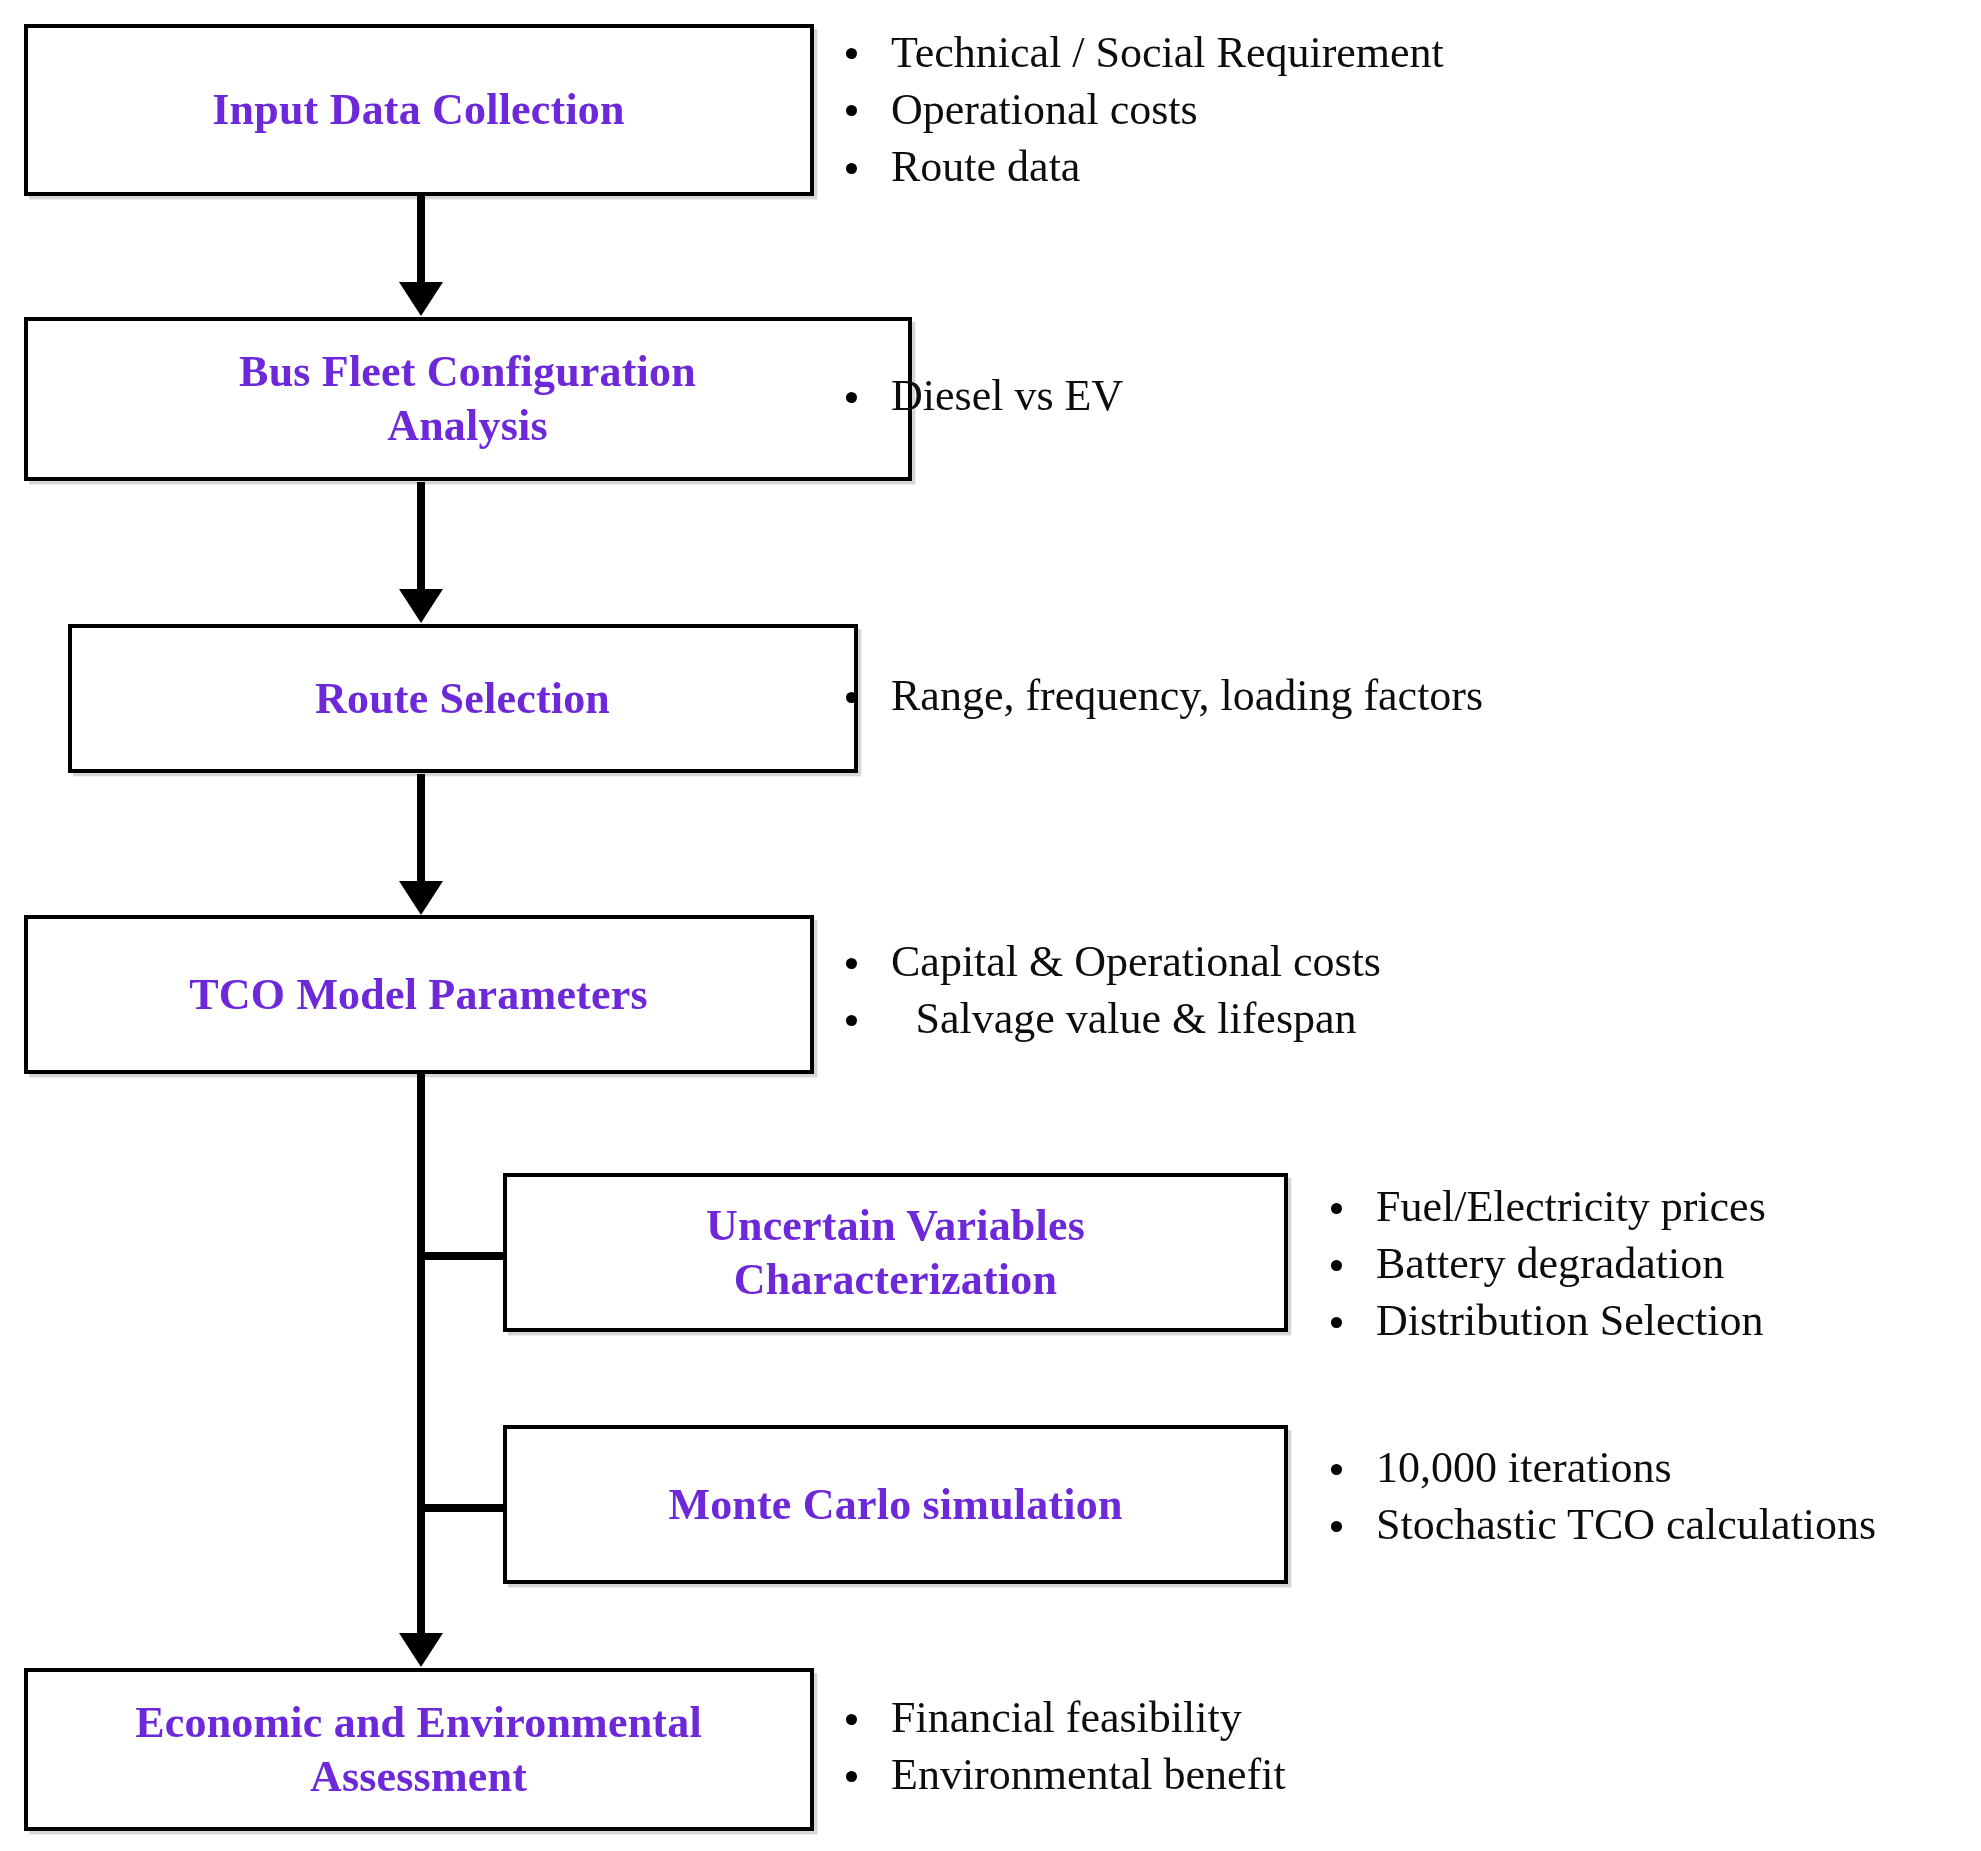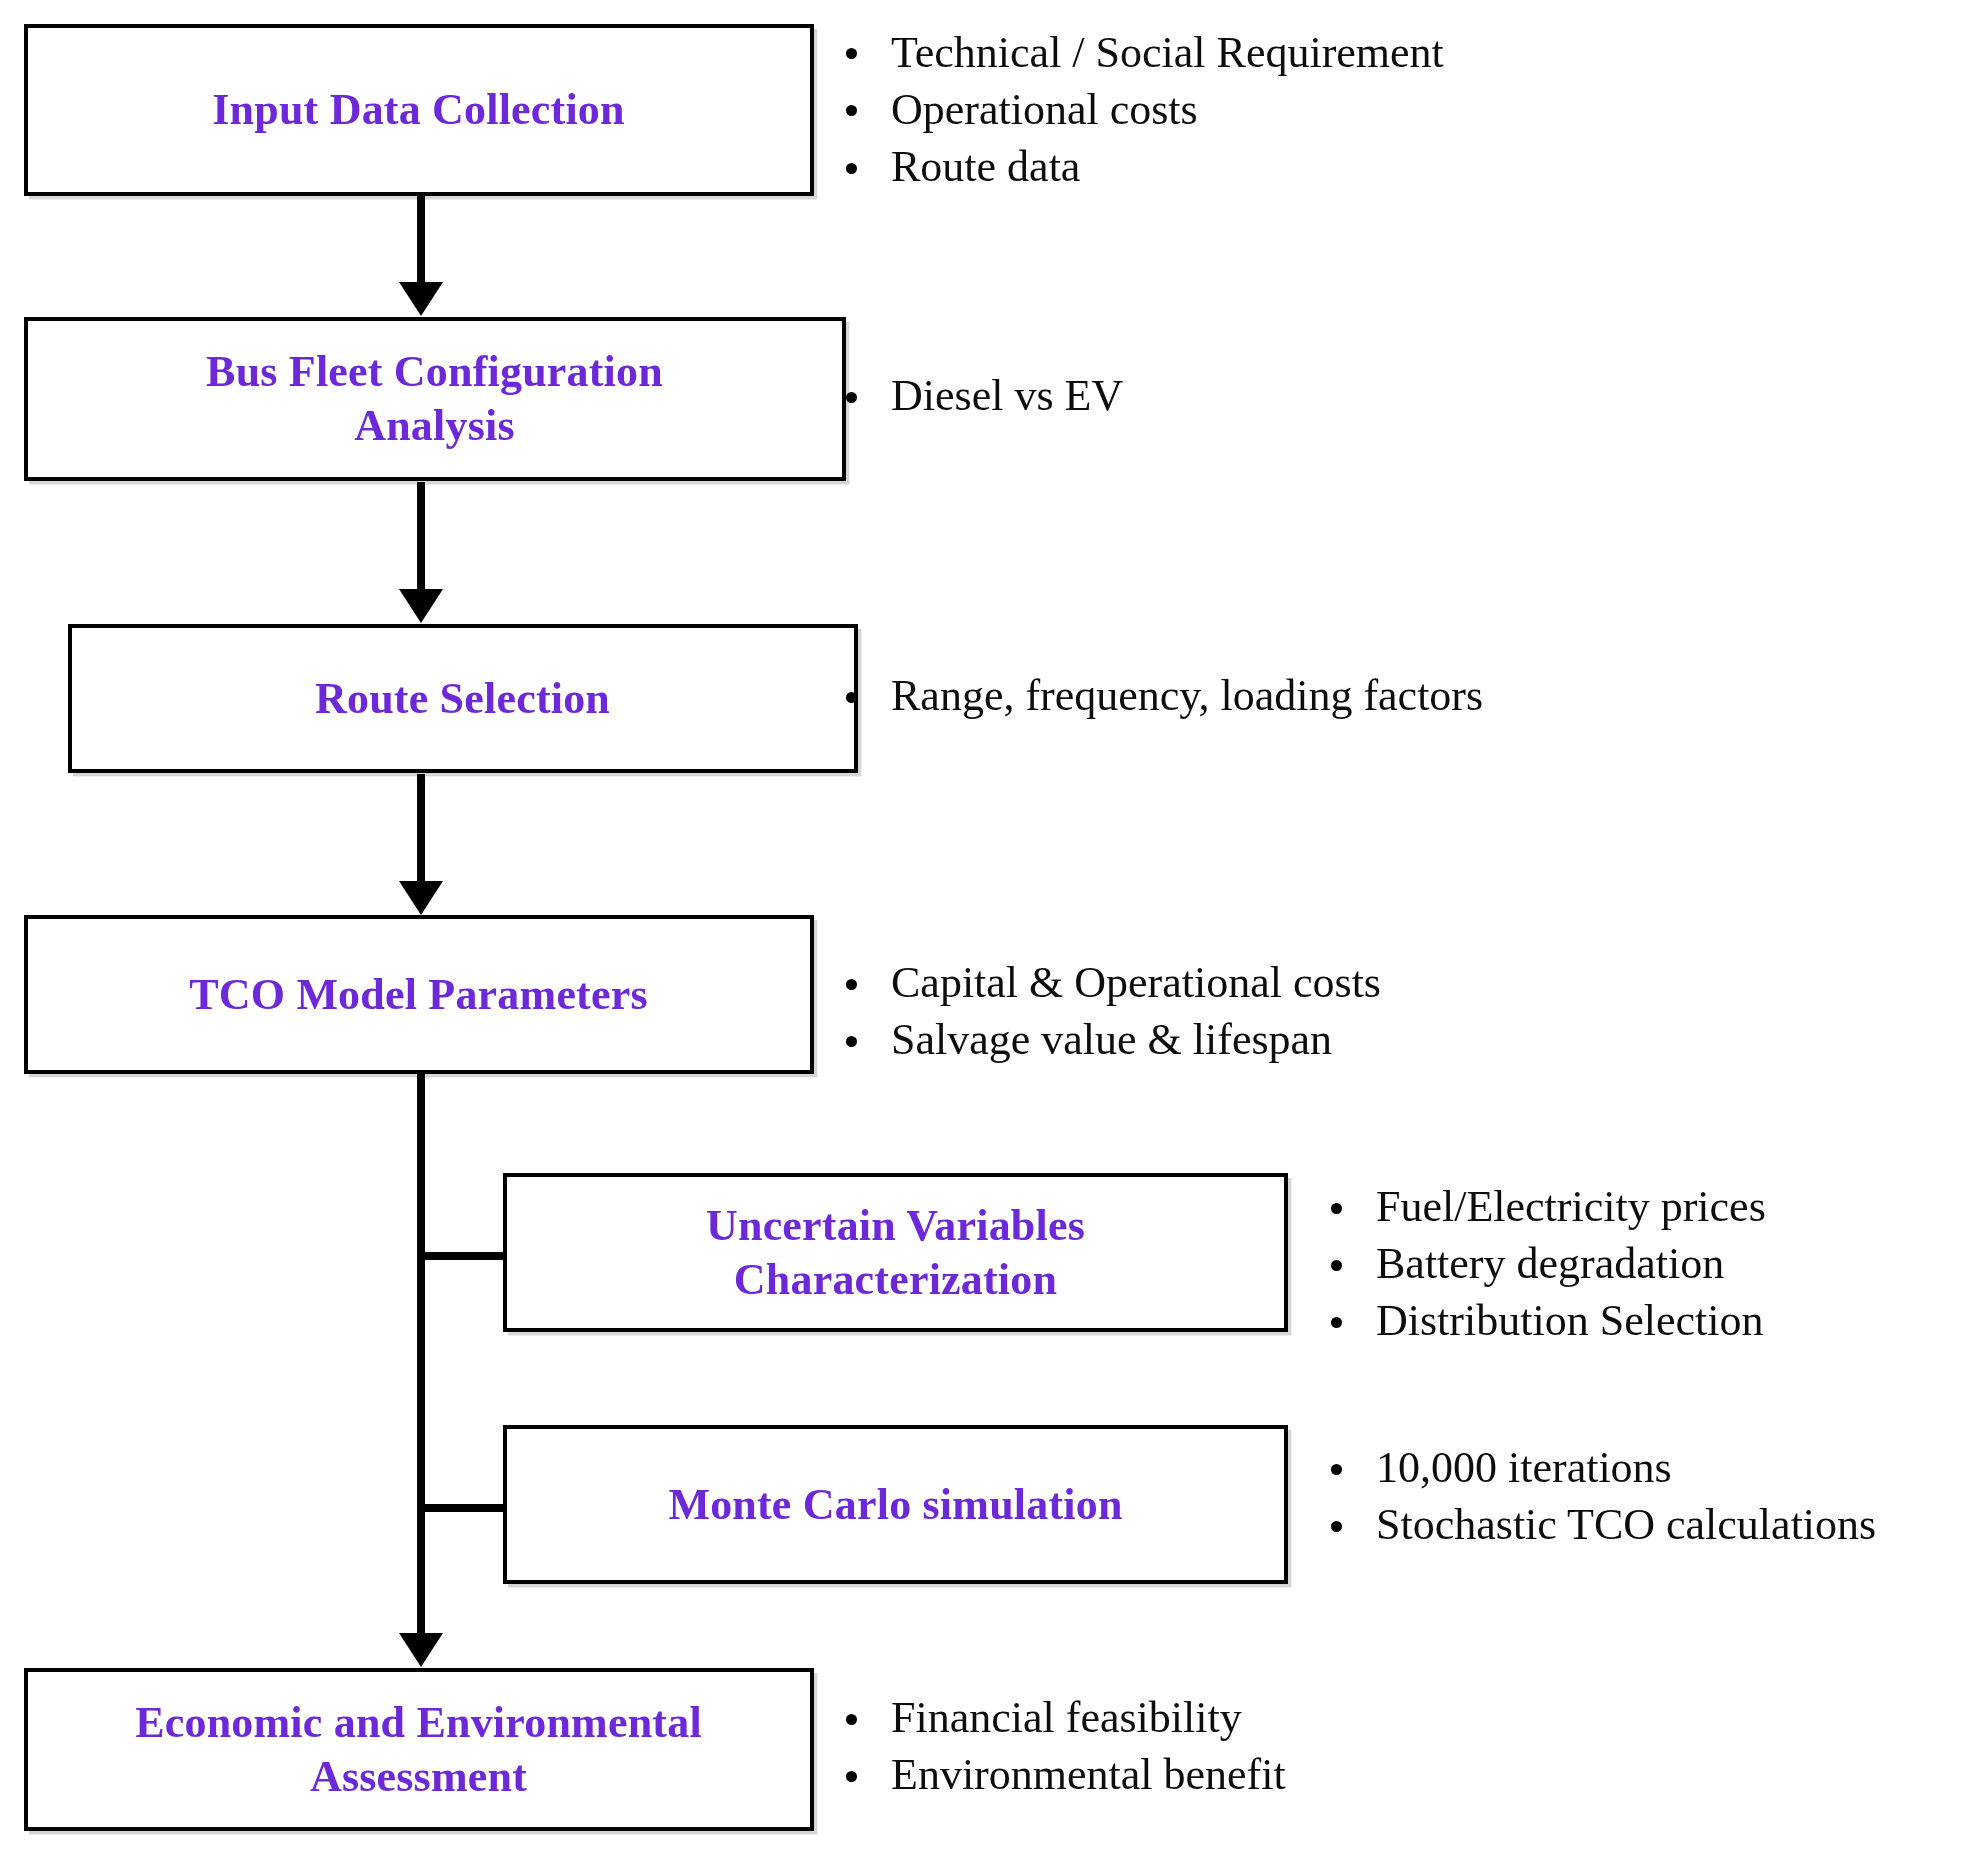--- a/index.html
+++ b/index.html
@@ -96,21 +96,21 @@
   </div>
   <ul class="bullets" style="left:839px; top:23.5px;">
     <li>Technical / Social Requirement</li>
     <li>Operational costs</li>
     <li>Route data</li>
   </ul>
 
   <div class="vline" style="left:417px; top:196px; height:92px;"></div>
   <div class="arrowhead" style="left:399px; top:282px;"></div>
 
-  <div class="node" style="left:23.5px; top:317px; width:822px; height:164px;">
+  <div class="node" style="left:23.5px; top:317px; width:888px; height:164px;">
     <div class="node-label">
       <span>Bus Fleet Configuration</span><br>
       <span>Analysis</span>
     </div>
   </div>
   <ul class="bullets" style="left:839px; top:367px;">
     <li>Diesel vs EV</li>
   </ul>
 
   <div class="vline" style="left:417px; top:482px; height:112px;"></div>
@@ -122,21 +122,21 @@
   <ul class="bullets" style="left:839px; top:667px;">
     <li>Range, frequency, loading factors</li>
   </ul>
 
   <div class="vline" style="left:417px; top:774px; height:112px;"></div>
   <div class="arrowhead" style="left:399px; top:881px;"></div>
 
   <div class="node" style="left:23.5px; top:915px; width:790px; height:159px;">
     <div class="node-label">TCO Model Parameters</div>
   </div>
-  <ul class="bullets" style="left:839px; top:954px;">
+  <ul class="bullets" style="left:839px; top:933px;text-align:center;">
     <li>Capital &amp; Operational costs</li>
     <li>Salvage value &amp; lifespan</li>
   </ul>
 
   <div class="vline" style="left:417px; top:1074px; height:564px;"></div>
   <div class="arrowhead" style="left:399px; top:1633px;"></div>
 
   <div class="hline" style="left:417px; top:1252px; width:94px;"></div>
 
   <div class="node" style="left:503px; top:1173px; width:785px; height:159px;">

